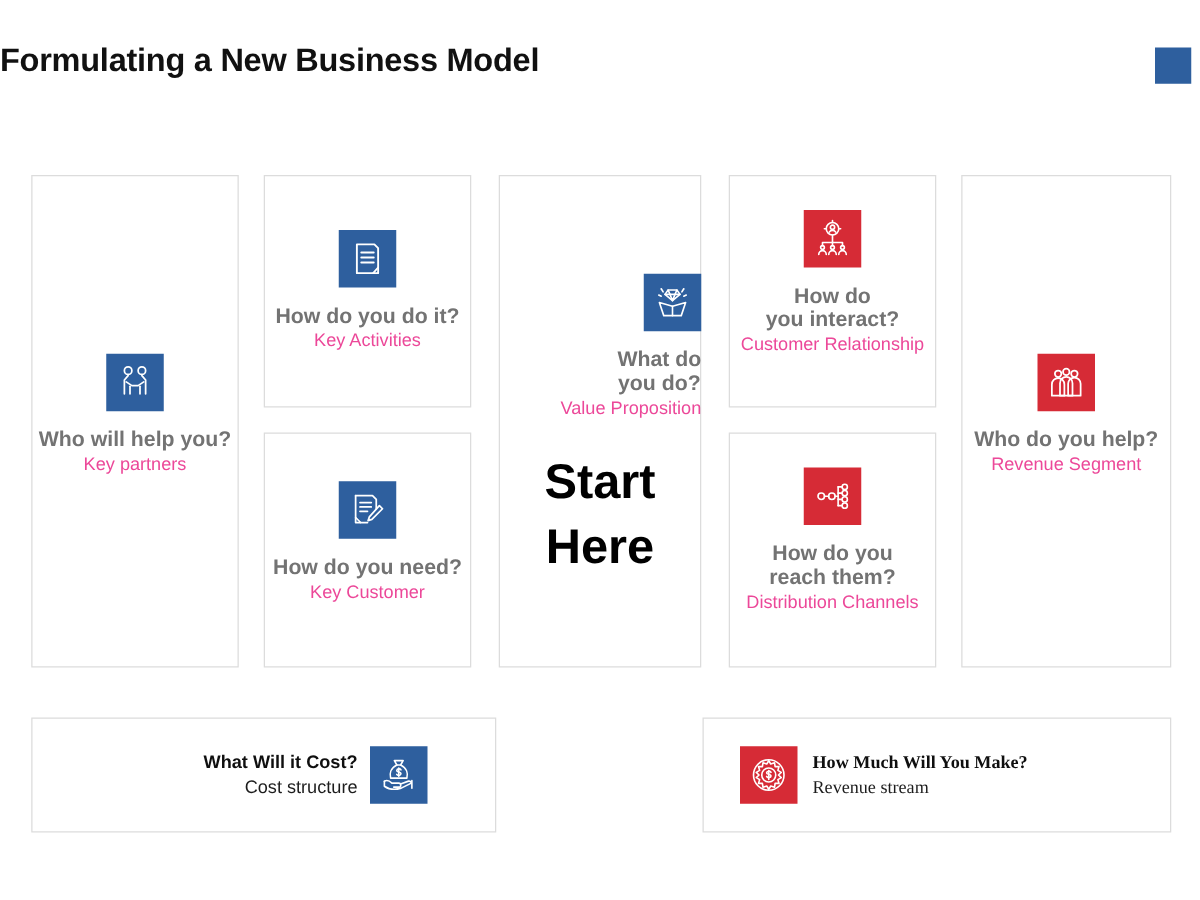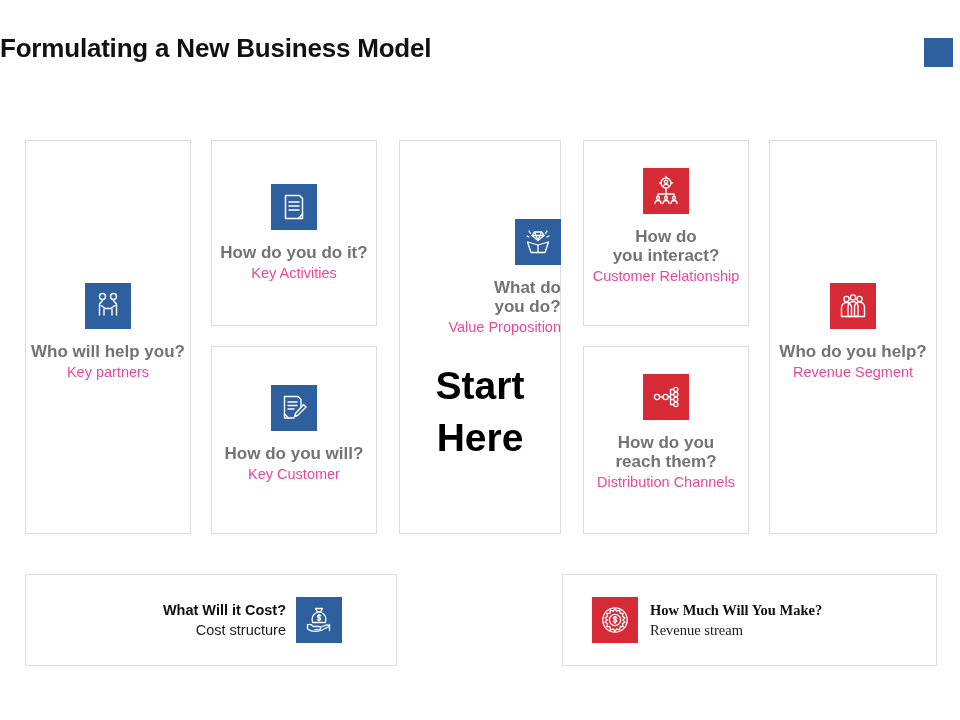--- a/index.html
+++ b/index.html
@@ -134,21 +134,21 @@
           <path d="M6.5 4.5 L20 4.5 L23 7.5 L23 15"></path>
           <path d="M6.5 4.5 L6.5 26 L16 26"></path>
           <path d="M6.5 22 L10.5 26"></path>
           <path d="M10 10 H19"></path>
           <path d="M10 13.5 H19"></path>
           <path d="M10 17 H16"></path>
           <path d="M25.5 12.5 L28 15 L19.5 23.5 L16.5 24.5 L17.5 21.5 Z"></path>
         </svg>
       </div>
     </div>
-    <div class="q">How do you will?</div>
+    <div class="q">How do you need?</div>
     <div class="sub">Key Customer</div>
   </div>
 
   <div class="cell" style="left:399px; top:219px; width:162px;align-items:flex-end;">
     <div class="icon-wrap">
       <div class="icon-tile blue">
         <svg width="32" height="32" viewBox="0 0 32 32" fill="none" stroke="#ffffff" stroke-width="1.3" stroke-linecap="round" stroke-linejoin="round">
           <path d="M12.5 6 L19.5 6 L22 9.5 L16 14.5 L10 9.5 Z"></path>
           <path d="M10 9.5 H22"></path>
           <path d="M12.5 6 L14 9.5 L16 14.5 L18 9.5 L19.5 6"></path>

